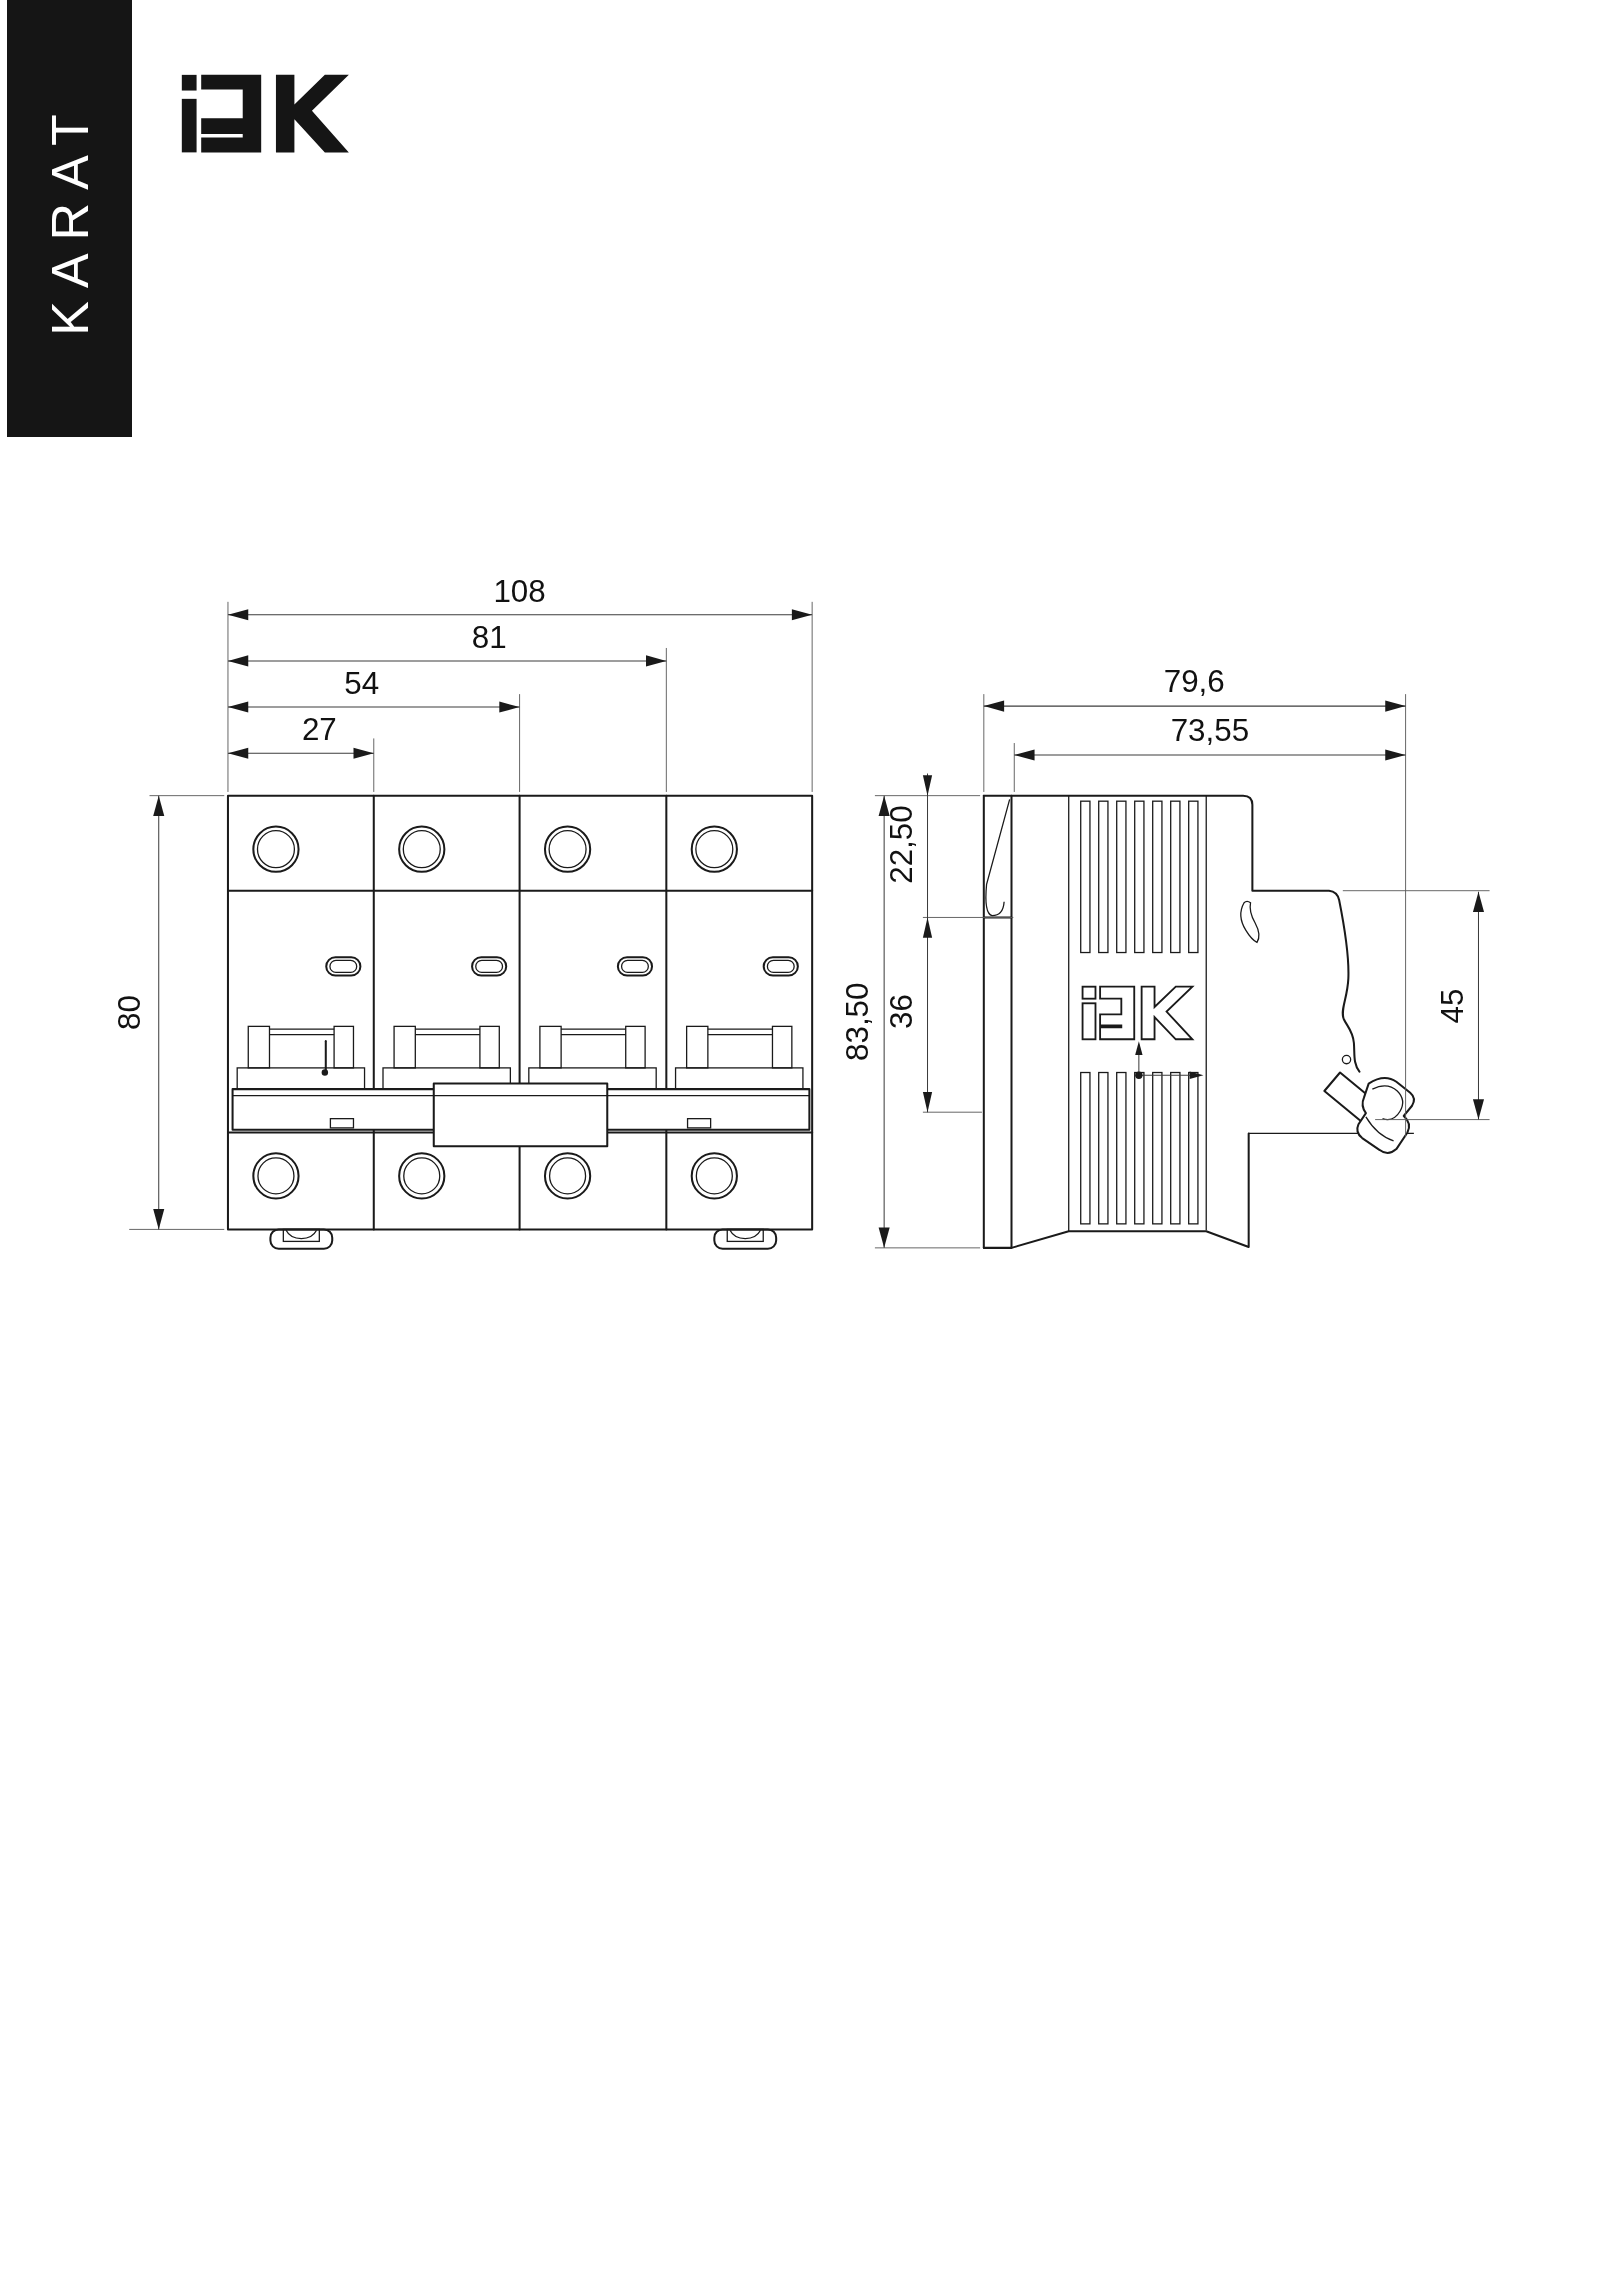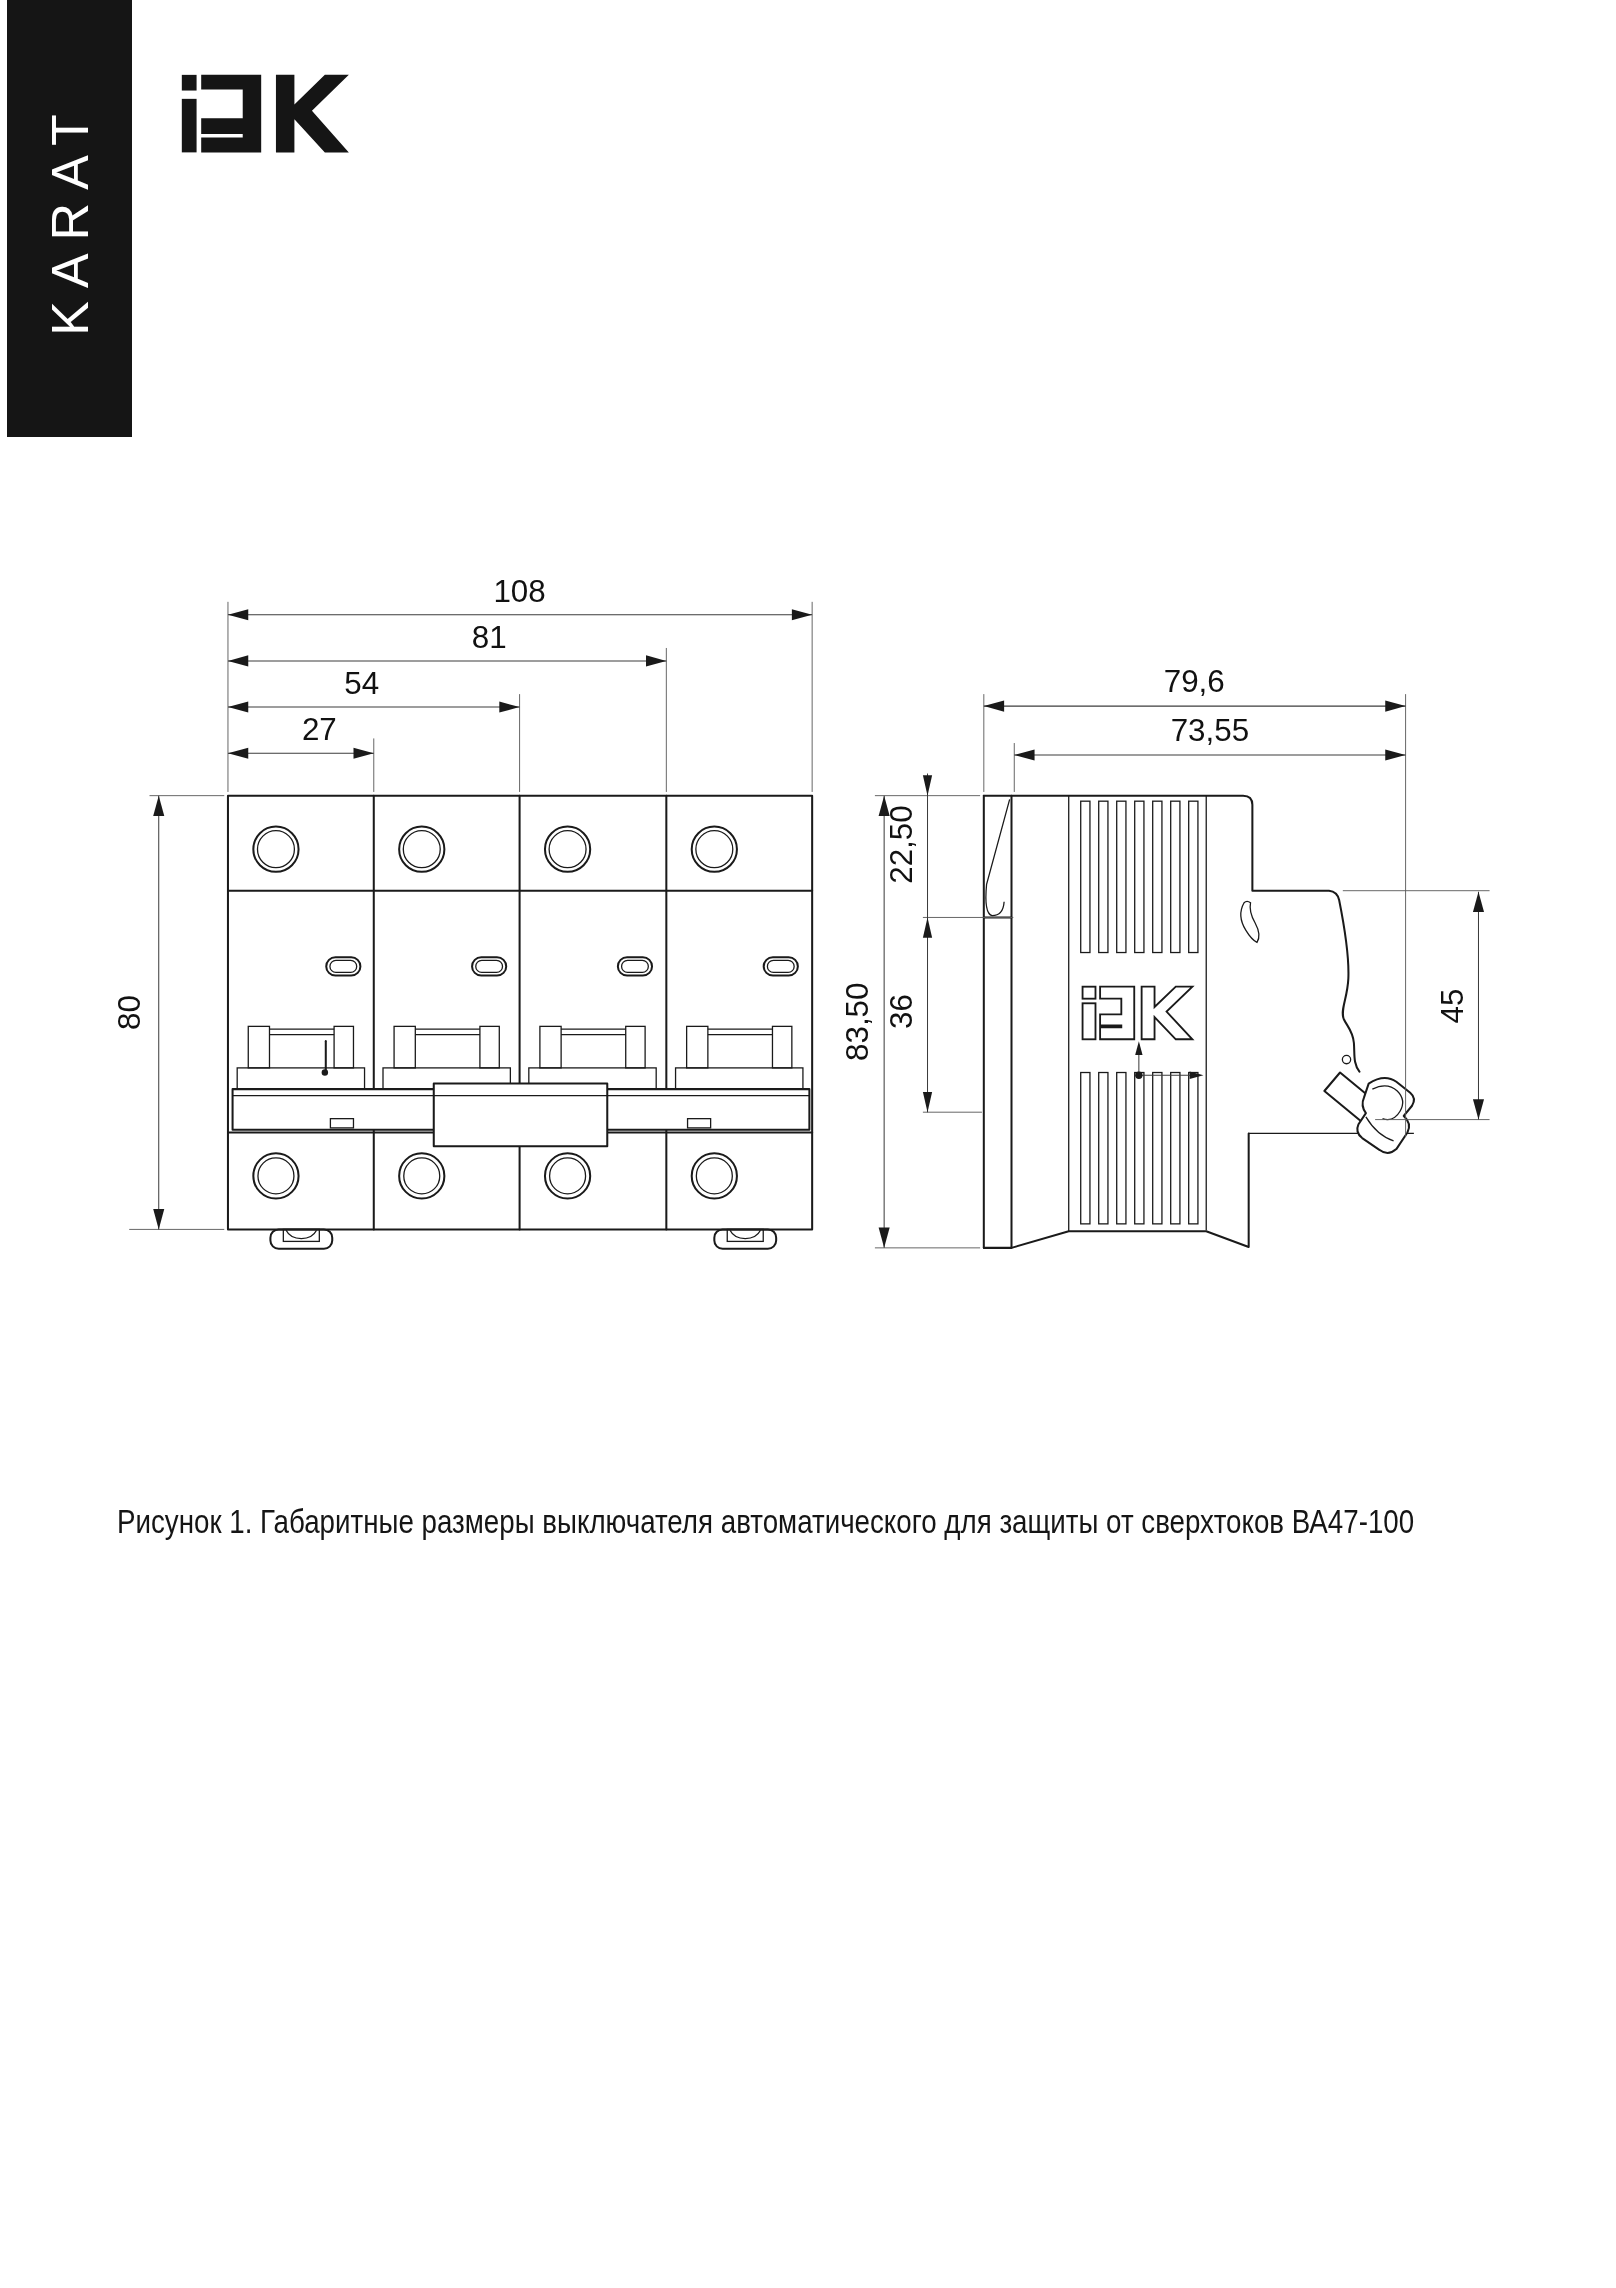--- a/index.html
+++ b/index.html
@@ -271,18 +271,15 @@
         <line class="extline" x1="1455" y1="965" x2="1614" y2="965"></line>
         <line class="extline" x1="1490" y1="1213" x2="1614" y2="1213"></line>
         <line class="dimline" x1="1602" y1="966" x2="1602" y2="1213"></line>
         <polygon class="arrow" points="1602,966 1596,988 1608,988"></polygon>
         <polygon class="arrow" points="1602,1213 1596,1191 1608,1191"></polygon>
         <text class="dimtext" text-anchor="middle" transform="rotate(-90 1585 1090)" x="1585" y="1090">45</text>
       </g>
     </g>
   </svg>
 
-  <div id="caption">
-    <span class="condense">Рисунок 1. Габаритные размеры выключателя автоматического для защиты от сверхтоков ВА47-100</span>
-  </div>
 
 </div>
 
 
 </body></html>

